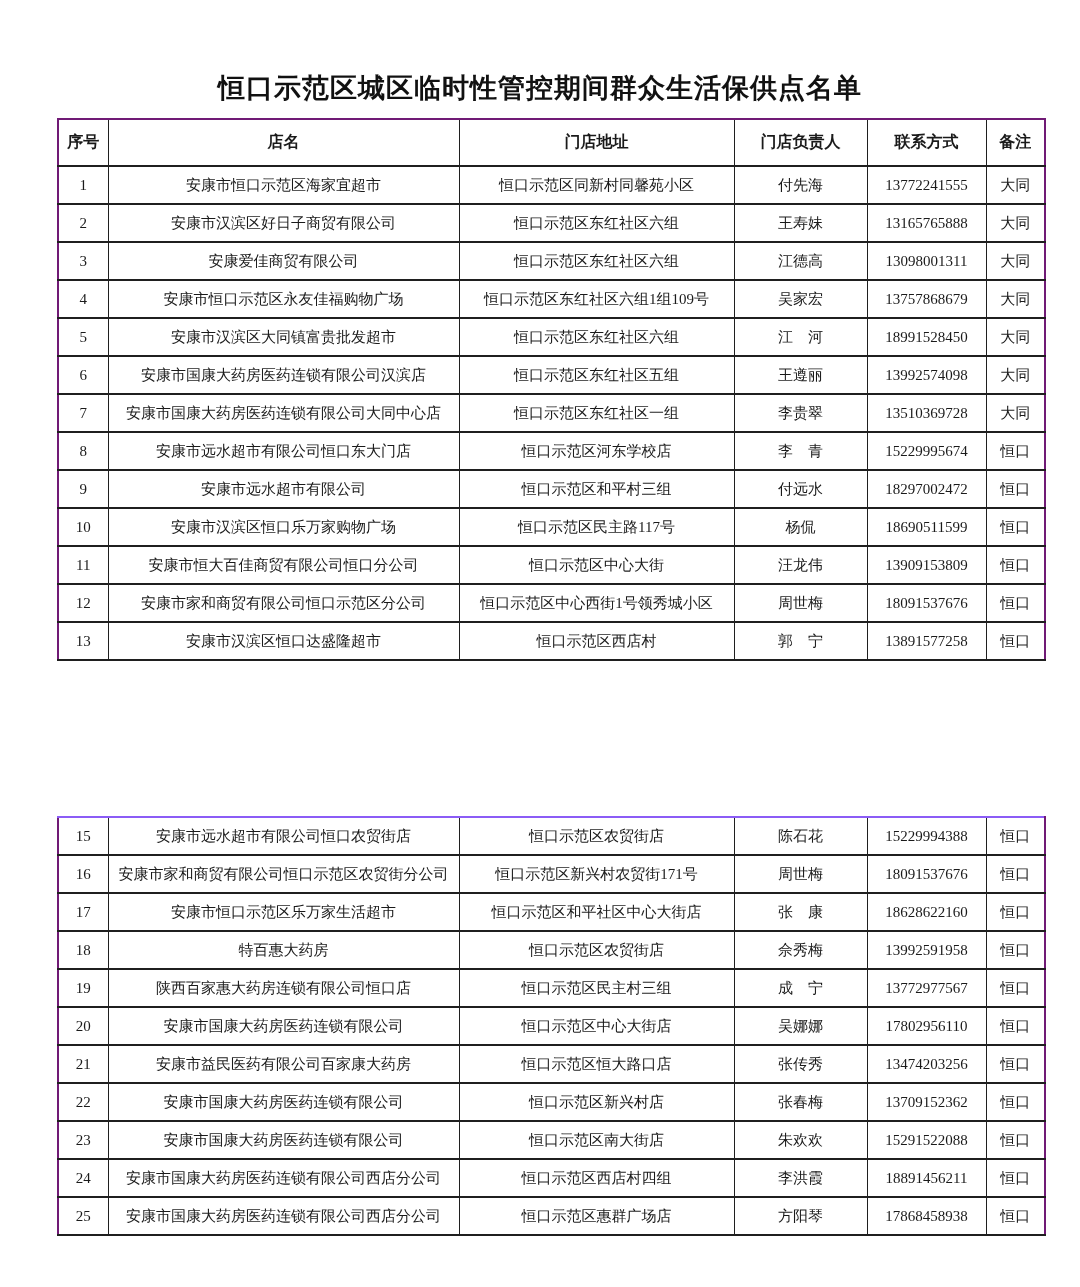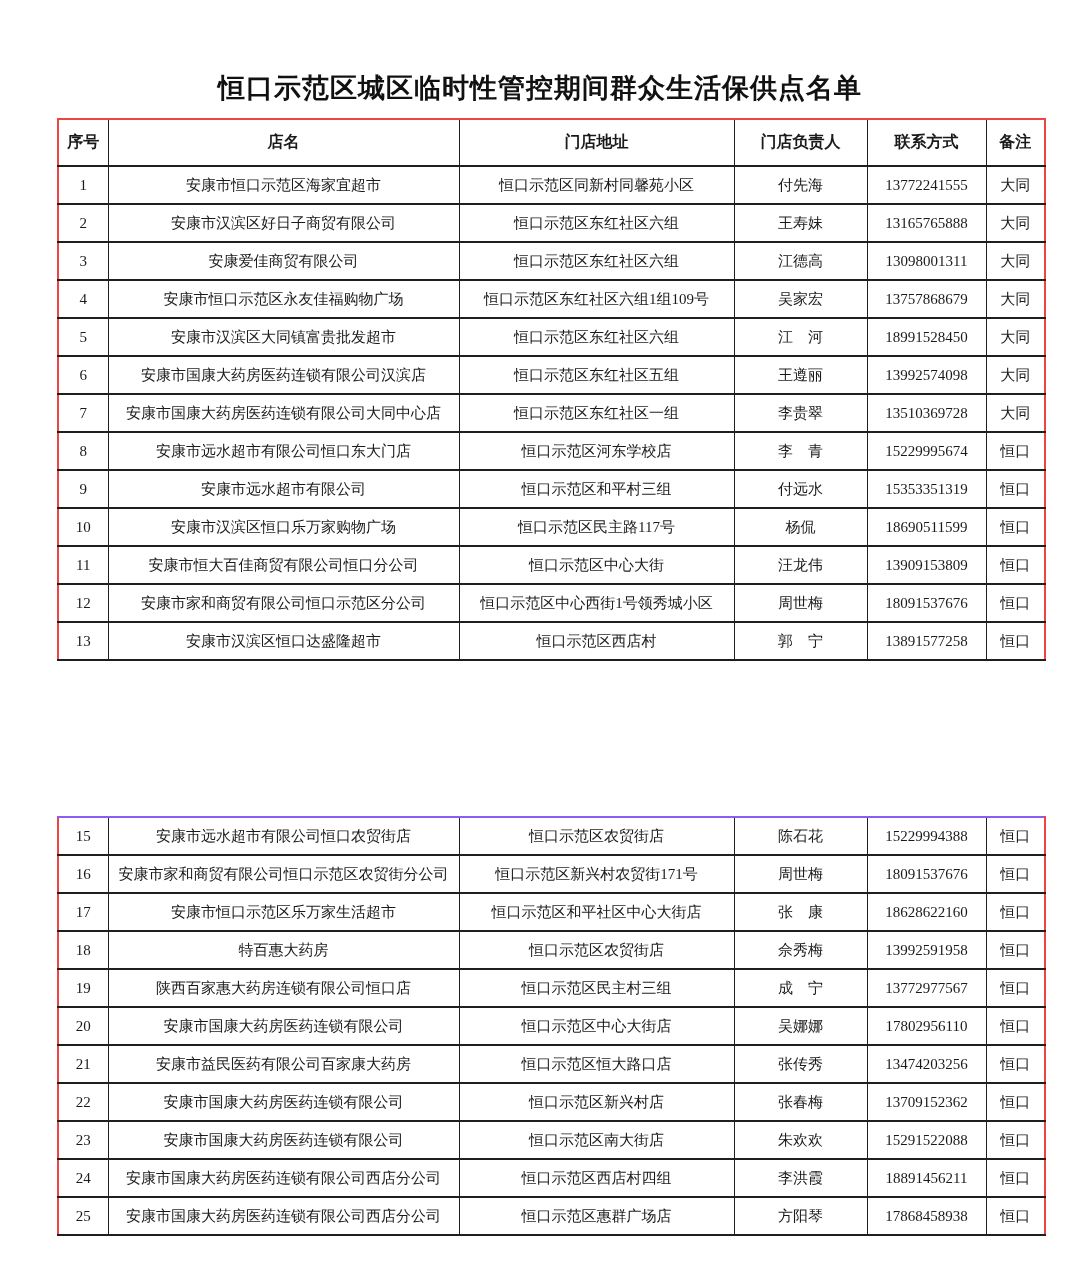--- a/index.html
+++ b/index.html
@@ -25,21 +25,21 @@
     font-weight: 700;
     font-size: 27px;
     letter-spacing: 1px;
     color: #111111;
   }
   table.supply-table {
     border-collapse: collapse;
     table-layout: fixed;
     width: 987px;
     margin-left: 57px;
-    border: 2px solid #ef4444;
+    border: 2px solid #701a75;
   }
   table.supply-table th,
   table.supply-table td {
     border: 1px solid #1f1f1f;
     border-bottom-width: 2px;
     text-align: center;
     vertical-align: middle;
     padding: 2px 4px;
     overflow: hidden;
     white-space: nowrap;
@@ -161,21 +161,21 @@
     <td class="col-mgr">李　青</td>
     <td class="col-phone">15229995674</td>
     <td class="col-remark">恒口</td>
   </tr>
 
   <tr>
     <td class="col-index">9</td>
     <td class="col-name">安康市远水超市有限公司</td>
     <td class="col-addr">恒口示范区和平村三组</td>
     <td class="col-mgr">付远水</td>
-    <td class="col-phone">15353351319</td>
+    <td class="col-phone">18297002472</td>
     <td class="col-remark">恒口</td>
   </tr>
 
   <tr>
     <td class="col-index">10</td>
     <td class="col-name">安康市汉滨区恒口乐万家购物广场</td>
     <td class="col-addr">恒口示范区民主路117号</td>
     <td class="col-mgr">杨侃</td>
     <td class="col-phone">18690511599</td>
     <td class="col-remark">恒口</td>

